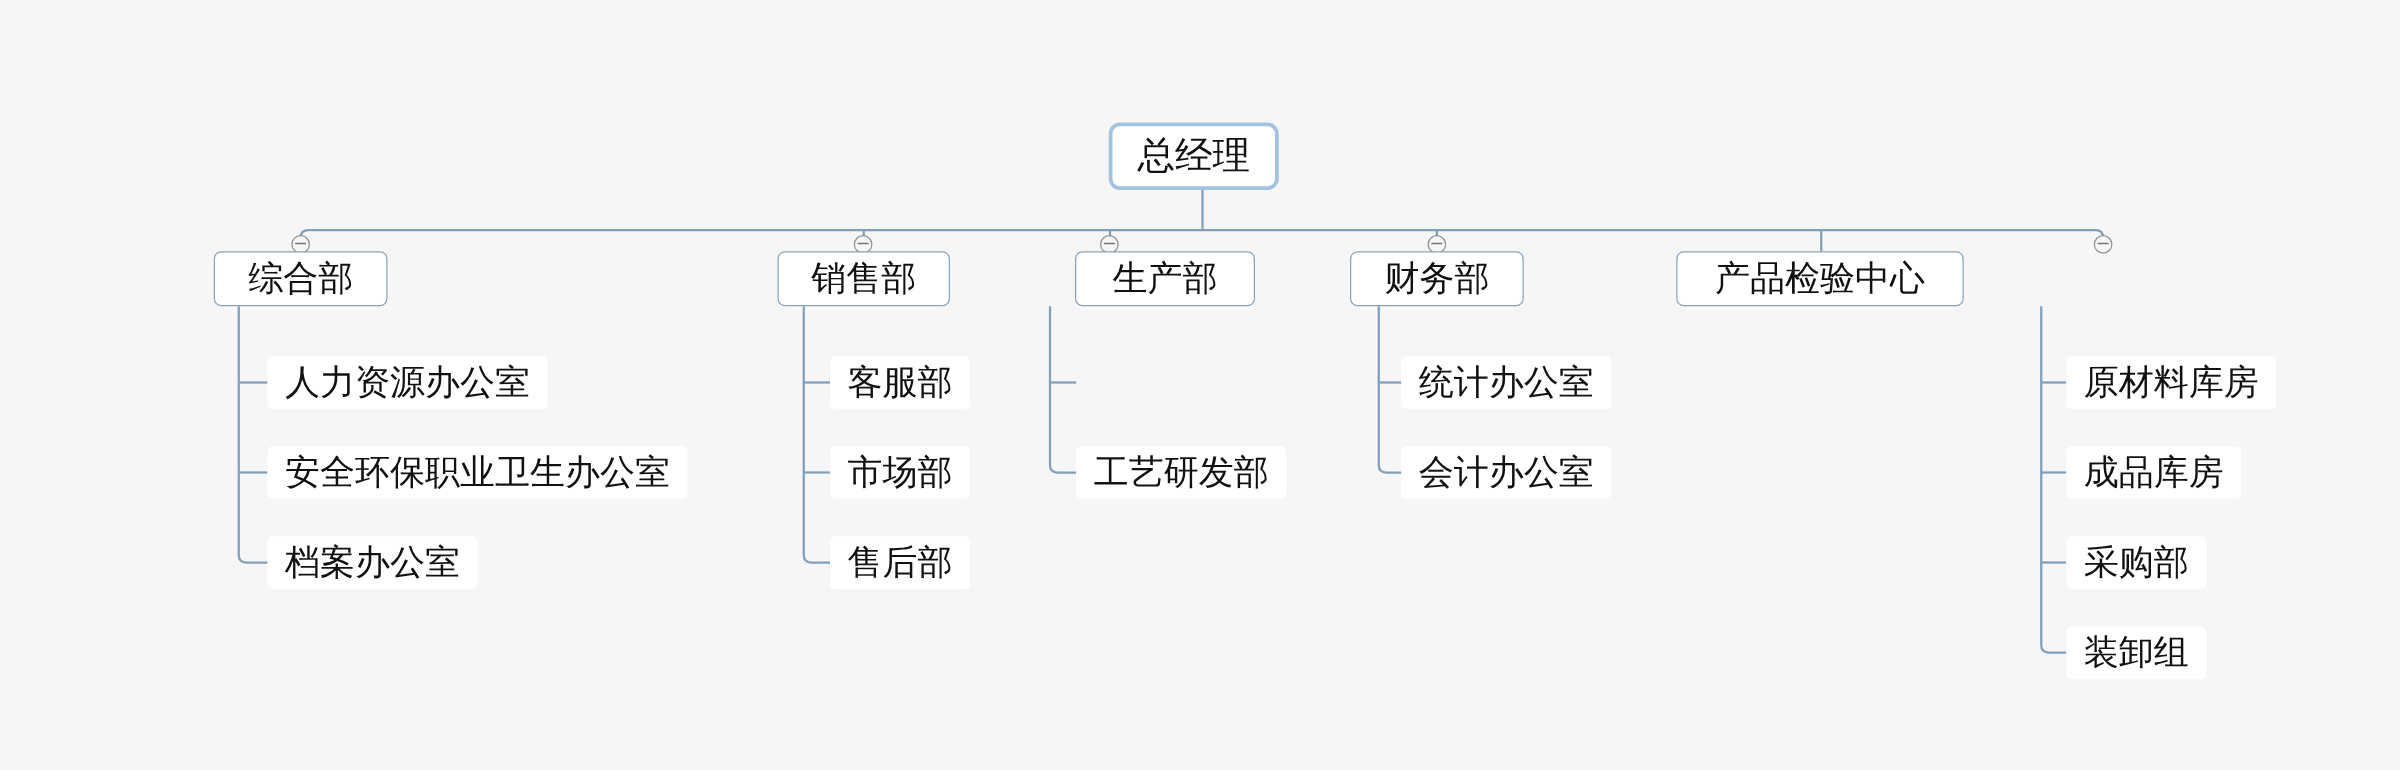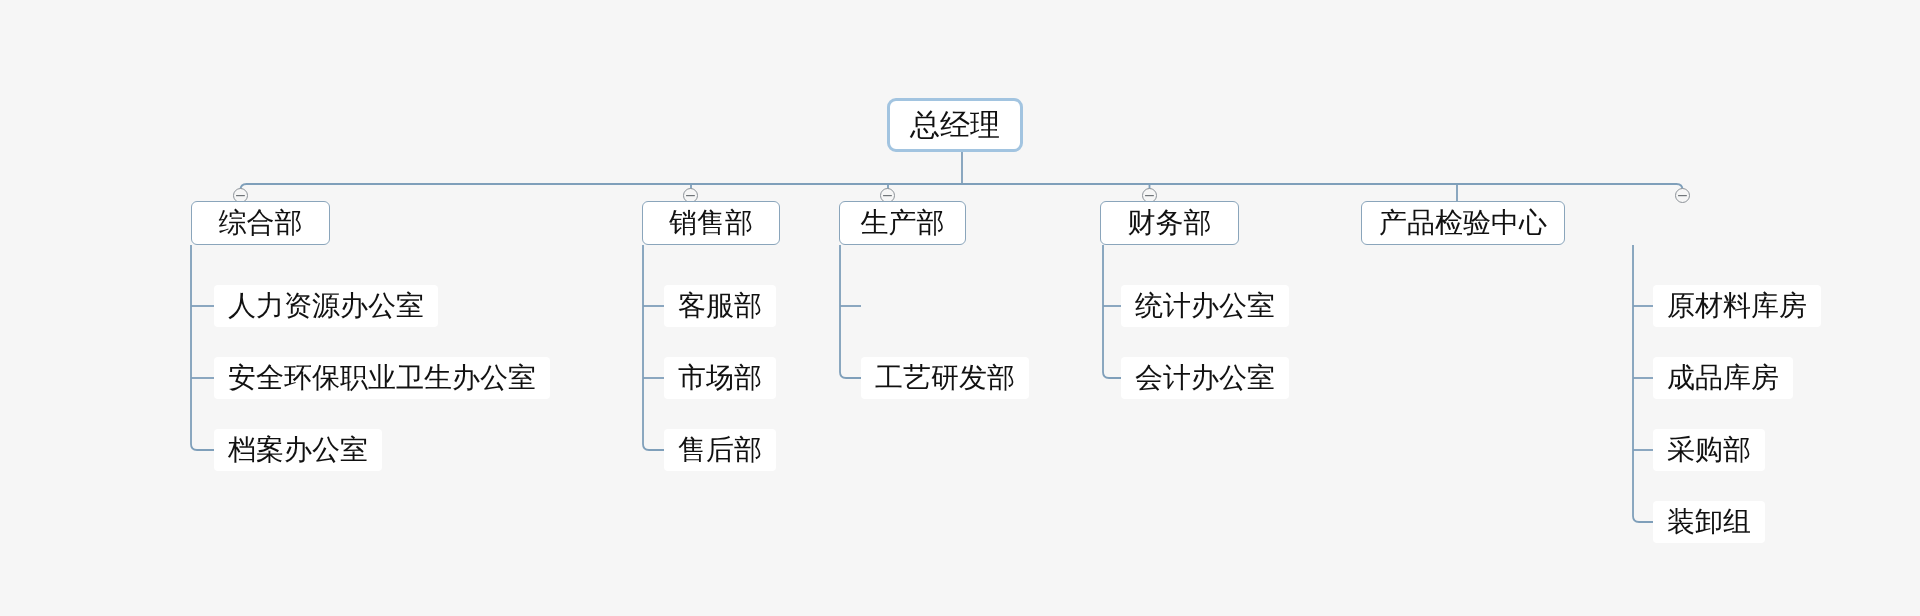--- a/index.html
+++ b/index.html
@@ -31,27 +31,27 @@
   .root-node{
     left:887px;top:98px;width:136px;height:54px;
     border:3px solid var(--root-border);
     border-radius:9px;
     font-size:30px;line-height:48px;
   }
   .branch-node{
     height:44px;top:201px;
     border:1.5px solid var(--branch-border);
     border-radius:6px;
-    font-size:28px;line-height:41px;margin-left:20px;
+    font-size:28px;line-height:41px;
   }
   .b0{left:171px;width:139px;}
   .b1{left:622px;width:138px;}
-  .b2{left:819px;width:127px;text-align:center;}
+  .b2{left:860px;width:144px;text-align:center;}
   .b3{left:1080px;width:139px;}
-  .b4{left:1341px;width:204px;}
+  .b4{left:1341px;width:230px;}
   .b5{left:1613px;width:139px;}
   .leaf-node{
     height:42px;
     border-radius:4px;
     padding:0 14px;
     font-size:28px;line-height:42px;
     text-align:left;
   }
   .toggle{
     position:absolute;top:188px;width:15px;height:15px;

